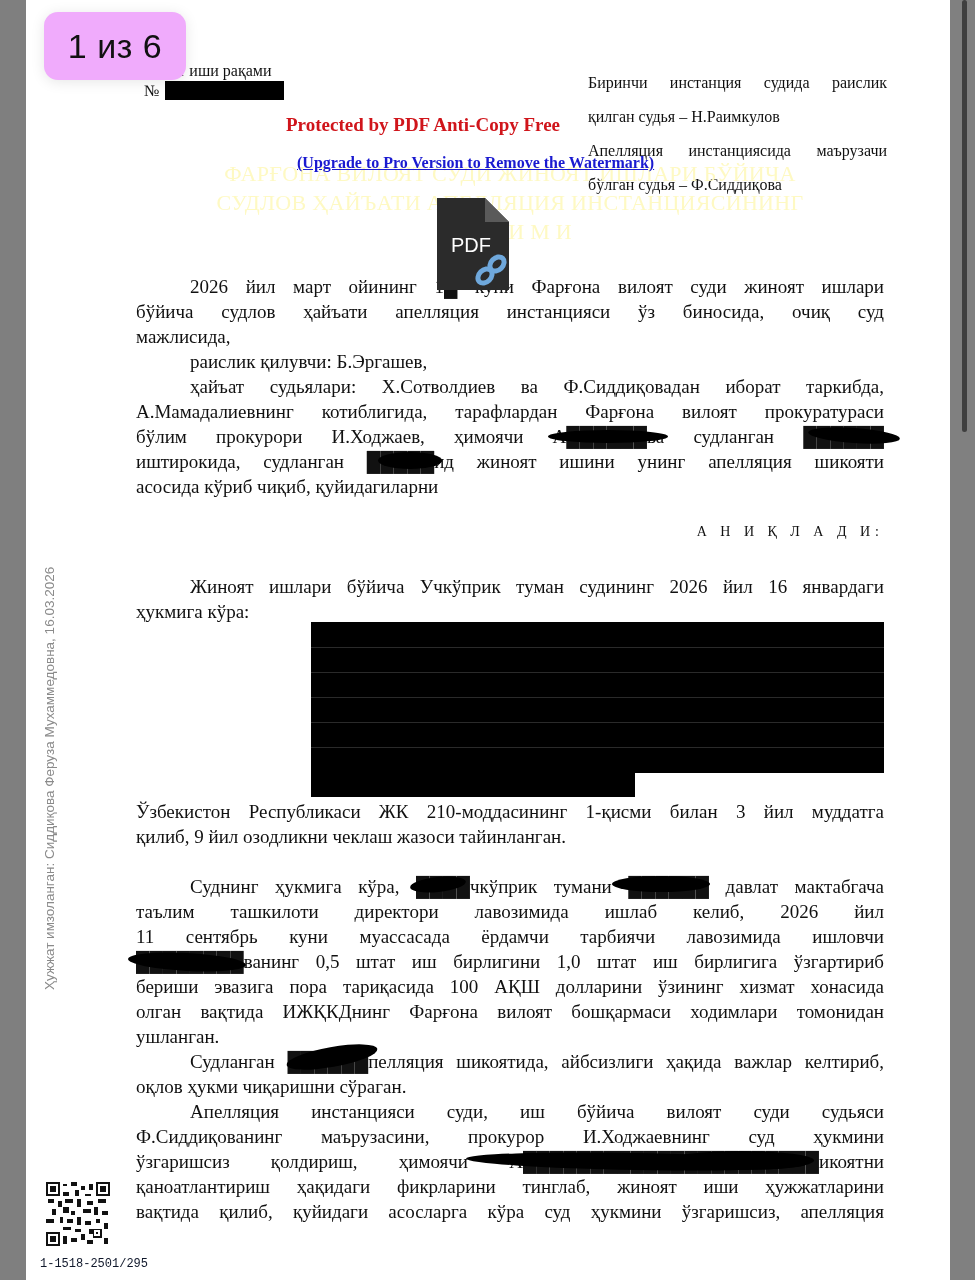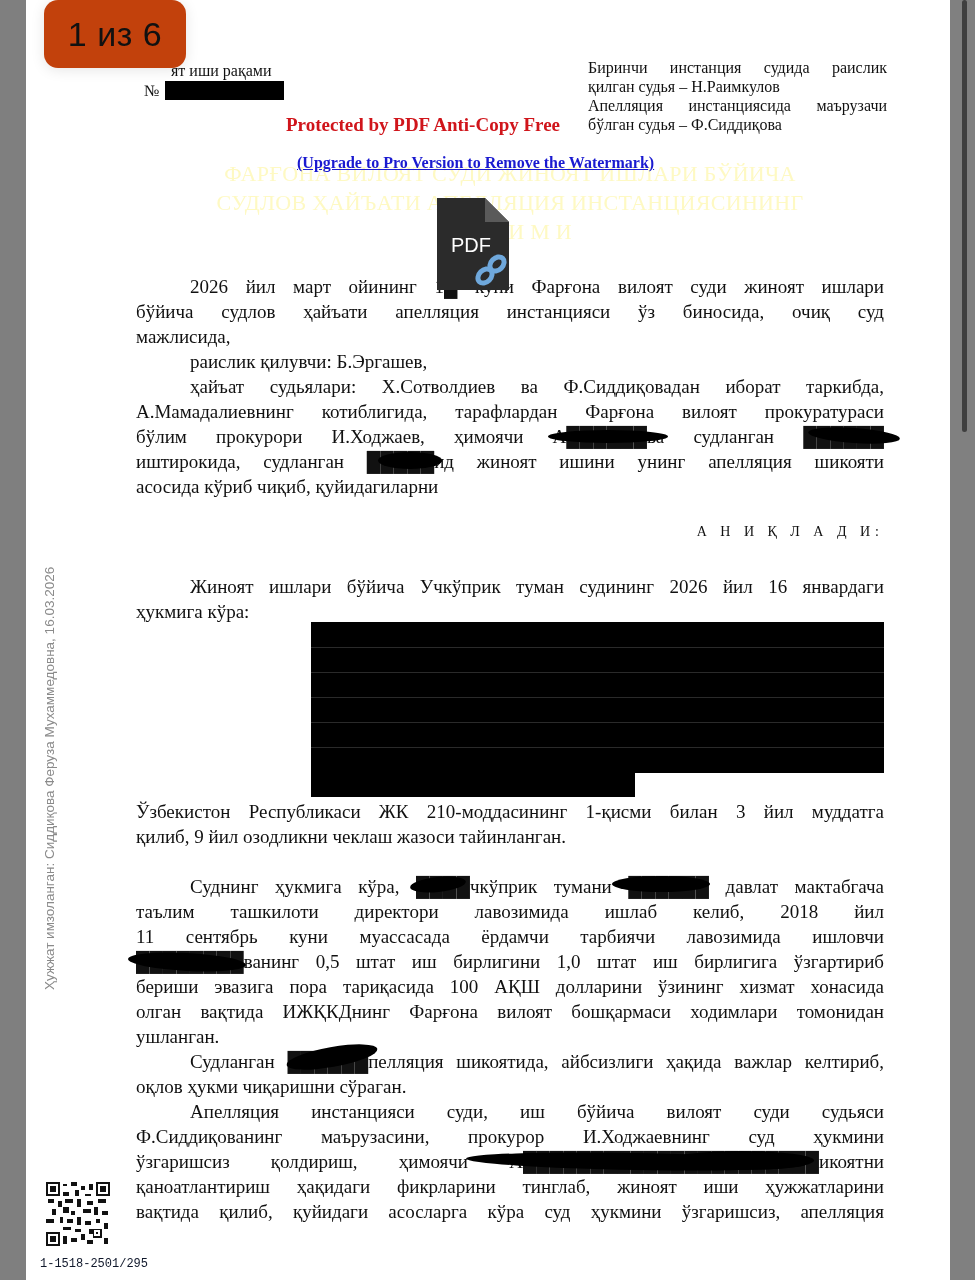--- a/index.html
+++ b/index.html
@@ -12,33 +12,33 @@
     position:absolute; left:26px; top:0; width:924px; height:1280px;
     background:#ffffff;
   }
   .scroll-track {
     position:absolute; left:950px; top:0; width:25px; height:1280px; background:#808080;
   }
   .scroll-thumb {
     position:absolute; left:962px; top:0; width:5px; height:432px; background:#3f3f3f; border-radius:3px;
   }
   .page-badge {
-    position:absolute; left:44px; top:0; width:142px; height:68px;
-    background:#c2410c; border-radius:14px;
+    position:absolute; left:44px; top:12px; width:142px; height:68px;
+    background:#f0abfc; border-radius:14px;
     box-shadow:0 2px 14px rgba(0,0,0,0.10);
     font-family:"Liberation Sans", sans-serif; font-size:34px; color:#111;
     display:flex; align-items:center; justify-content:center; z-index:5;
     letter-spacing:0.5px;
   }
   .txt { position:absolute; font-size:19px; color:#111; line-height:25px; white-space:nowrap; }
   .case-no-label { left:171px; top:58px; font-size:16px; }
   .case-no { left:144px; top:78px; font-size:16px; display:flex; align-items:center; gap:6px; }
   .redact-box { display:inline-block; background:#000; }
   .judges-block { position:absolute; left:588px; top:58px; width:299px; font-size:16px; line-height:19px; color:#111; }
-  .judges-block .ln { text-align:justify; text-align-last:justify; height:19px; }
+  .judges-block .ln { text-align:justify; text-align-last:justify; height:19px;margin-top:15px; }
   .judges-block .ln.last { text-align-last:left; }
   .wm1 { position:absolute; left:286px; top:114px; font-size:19px; font-weight:bold; color:#d0151b; white-space:nowrap; z-index:4; }
   .wm2 { position:absolute; left:297px; top:154px; font-size:16px; font-weight:bold; color:#1a1ad0; white-space:nowrap; z-index:4; text-decoration:underline; }
   .title { position:absolute; left:136px; width:748px; text-align:center; font-size:22px; color:#fef9c3; letter-spacing:0.3px; }
   .pdf-icon { position:absolute; left:435px; top:196px; width:76px; height:96px; z-index:6; }
   .para { position:absolute; left:136px; width:748px; font-size:19px; line-height:25px; color:#111; }
   .para .ln { height:25px; white-space:nowrap; text-align:justify; text-align-last:justify; overflow:hidden; }
   .para .ln.last { text-align-last:left; }
   .para .ln.ind { padding-left:54px; }
   .heading-center { position:absolute; left:136px; width:748px; text-align:right; font-size:14px; letter-spacing:5px; color:#111; }
@@ -121,21 +121,21 @@
 <div style="position:absolute;left:311px;top:722px;width:573px;height:1px;background:#2a2a2a;"></div>
 <div style="position:absolute;left:311px;top:747px;width:573px;height:1px;background:#2a2a2a;"></div>
 
 <div class="para" style="top:799px;">
   <div class="ln">Ўзбекистон Республикаси ЖК 210-моддасининг 1-қисми билан 3 йил муддатга</div>
   <div class="ln last">қилиб, 9 йил озодликни чеклаш жазоси тайинланган.</div>
 </div>
 
 <div class="para" style="top:874px;">
   <div class="ln ind">Суднинг ҳукмига кўра, ████чкўприк тумани ██████ давлат мактабгача</div>
-  <div class="ln">таълим ташкилоти директори лавозимида ишлаб келиб, 2018 йил</div>
+  <div class="ln">таълим ташкилоти директори лавозимида ишлаб келиб, 2026 йил</div>
   <div class="ln">11 сентябрь куни муассасада ёрдамчи тарбиячи лавозимида ишловчи</div>
   <div class="ln">████████ванинг 0,5 штат иш бирлигини 1,0 штат иш бирлигига ўзгартириб</div>
   <div class="ln">бериши эвазига пора тариқасида 100 АҚШ долларини ўзининг хизмат хонасида</div>
   <div class="ln">олган вақтида ИЖҚКДнинг Фарғона вилоят бошқармаси ходимлари томонидан</div>
   <div class="ln last">ушланган.</div>
 </div>
 <div class="scribble" style="left:410px;top:877px;width:56px;height:15px;transform:rotate(-6deg);"></div>
 <div class="scribble" style="left:612px;top:876px;width:98px;height:16px;"></div>
 <div class="scribble" style="left:128px;top:953px;width:118px;height:18px;transform:rotate(3deg);"></div>
 

